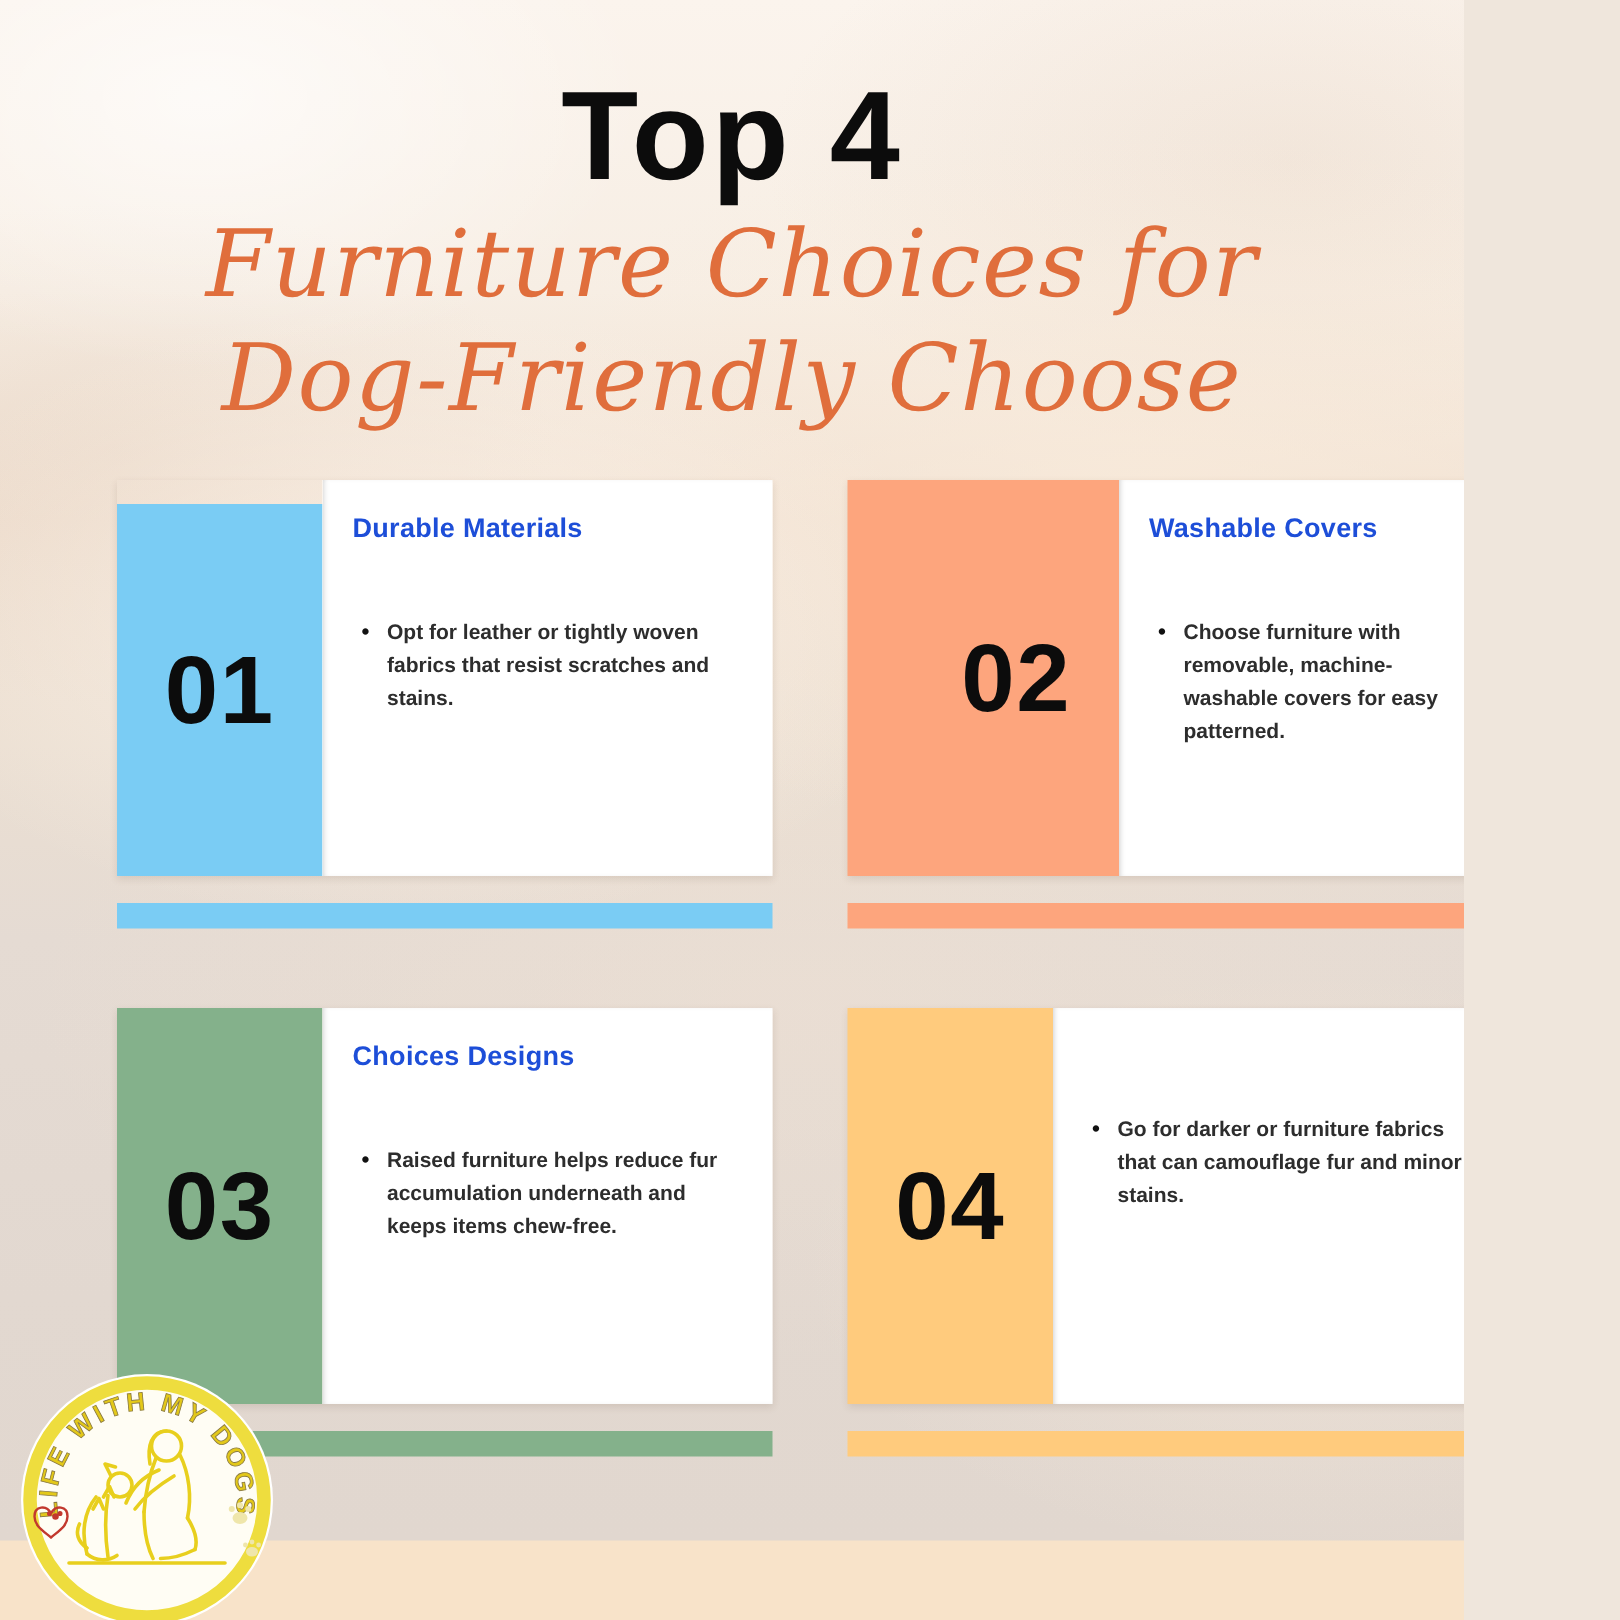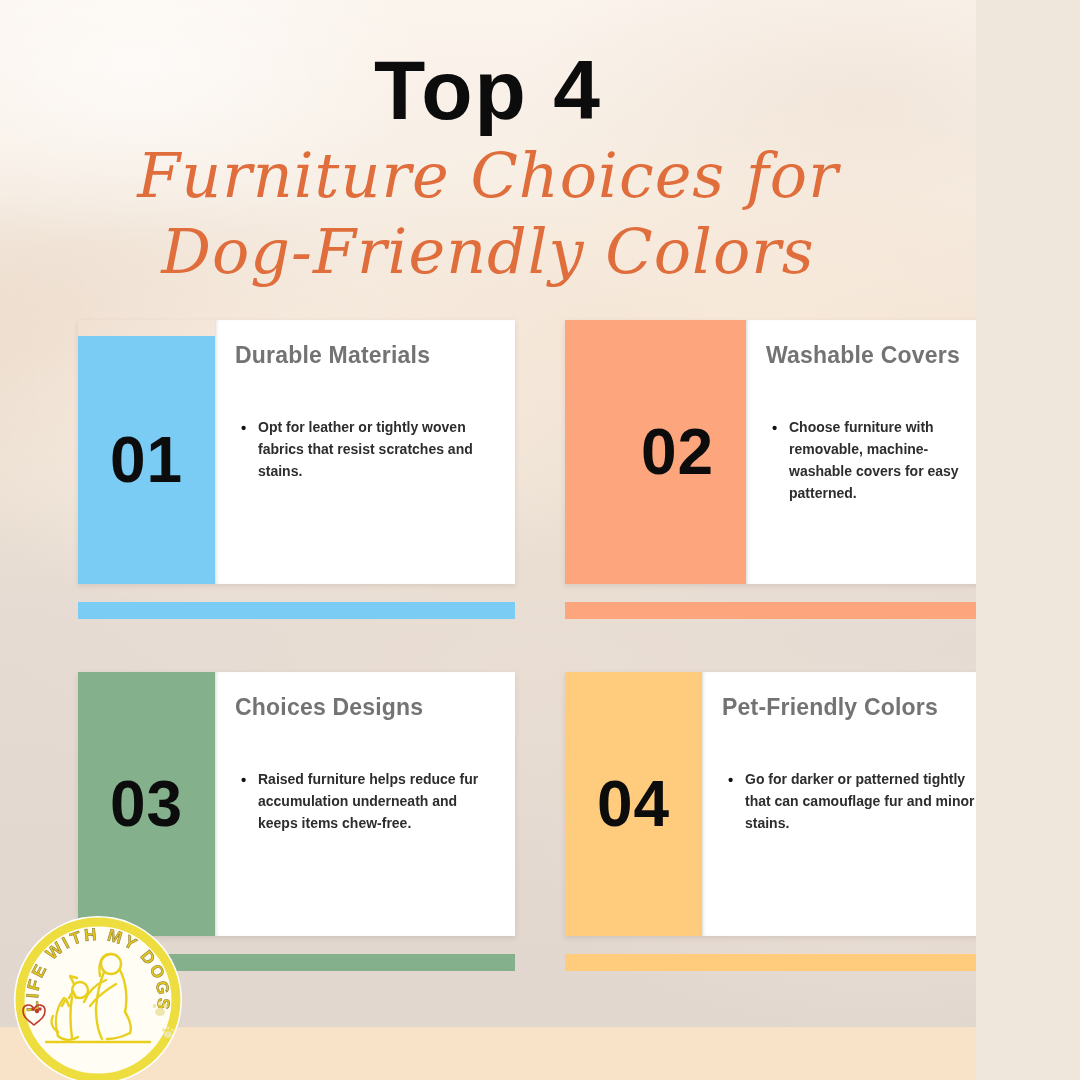--- a/index.html
+++ b/index.html
@@ -23,21 +23,21 @@
   .title-script{margin-top:6px;font-family:"DejaVu Serif",serif;font-style:italic;font-size:62px;
     line-height:1.22;letter-spacing:1px;}
 
   .card{position:absolute;width:437px;height:264px;display:flex;z-index:2;
     box-shadow:0 2px 5px rgba(96,72,48,0.14);}
   .card-c1{left:78px;top:320px;} .card-c2{left:565px;top:320px;}
   .card-c3{left:78px;top:672px;} .card-c4{left:565px;top:672px;}
   .num-panel{width:137px;flex:0 0 137px;display:flex;align-items:center;justify-content:center;}
   .num{font-size:64px;font-weight:800;color:#0c0c0c;letter-spacing:1px;}
   .body-panel{flex:1;background:#ffffff;padding:22px 22px 20px 20px;box-shadow:inset 3px 0 4px -3px rgba(0,0,0,0.25);}
-  .card-heading{font-size:23px;font-weight:700;color:#737373;letter-spacing:0.2px;}
+  .card-heading{font-size:18px;font-weight:700;color:#1d4ed8;letter-spacing:0.2px;}
   .bullets{margin:47px 0 0 6px;padding:0;font-weight:bold;}
   .bullets li{list-style:none;position:relative;padding-left:17px;font-size:14px;line-height:1.58;color:#2d2d2d;}
   .bullets li::before{content:"\2022";position:absolute;left:0;top:0;color:#111;font-size:15px;}
 
   .accent-bar{position:absolute;width:437px;height:17px;z-index:2;}
   .bar-b1{left:78px;top:602px;} .bar-b2{left:565px;top:602px;}
   .bar-b3{left:78px;top:954px;} .bar-b4{left:565px;top:954px;}
 
   .logo{position:absolute;left:12px;top:914px;width:172px;height:172px;z-index:4;}
 </style>
@@ -45,21 +45,21 @@
 <body>
 
 <div class="canvas">
   <div class="bg-photo"></div>
   <div class="floor-strip"></div>
 
   <div class="title-block">
     <div class="title-top">Top 4</div>
     <div class="title-script" style="color: rgb(224, 110, 60); text-align: center;">
       <div>Furniture Choices for</div>
-      <div>Dog-Friendly Colors</div>
+      <div>Dog-Friendly Choose</div>
     </div>
   </div>
 
   <div class="card card-c1">
     <div class="num-panel" style="background-color: rgb(122, 204, 244); margin-top: 16px;">
       <span class="num">01</span>
     </div>
     <div class="body-panel">
       <div class="card-heading">Durable Materials</div>
       <ul class="bullets">
@@ -93,23 +93,22 @@
       </ul>
     </div>
   </div>
   <div class="accent-bar bar-b3" style="background-color: rgb(132, 177, 139);"></div>
 
   <div class="card card-c4">
     <div class="num-panel" style="background-color: rgb(255, 203, 125);">
       <span class="num">04</span>
     </div>
     <div class="body-panel">
-      <div class="card-heading">Pet-Friendly Colors</div>
       <ul class="bullets">
-        <li>Go for darker or patterned tightly that can camouflage fur and minor stains.</li>
+        <li>Go for darker or furniture fabrics that can camouflage fur and minor stains.</li>
       </ul>
     </div>
   </div>
   <div class="accent-bar bar-b4" style="background-color: rgb(255, 203, 125);"></div>
 
   <svg class="logo" viewBox="0 0 172 172">
     <circle cx="86" cy="86" r="84" fill="#ffffff"></circle>
     <circle cx="86" cy="86" r="78" fill="#fffdf4" stroke="#eedd3e" stroke-width="9"></circle>
     <path id="logoArc" d="M 28.6 103.5 A 60 60 0 1 1 143.4 103.5" fill="none"></path>
     <text font-size="17" font-weight="bold" font-family="Liberation Sans, sans-serif" fill="#e3c819" stroke="#8a7a42" stroke-width="0.55" letter-spacing="2.4">

